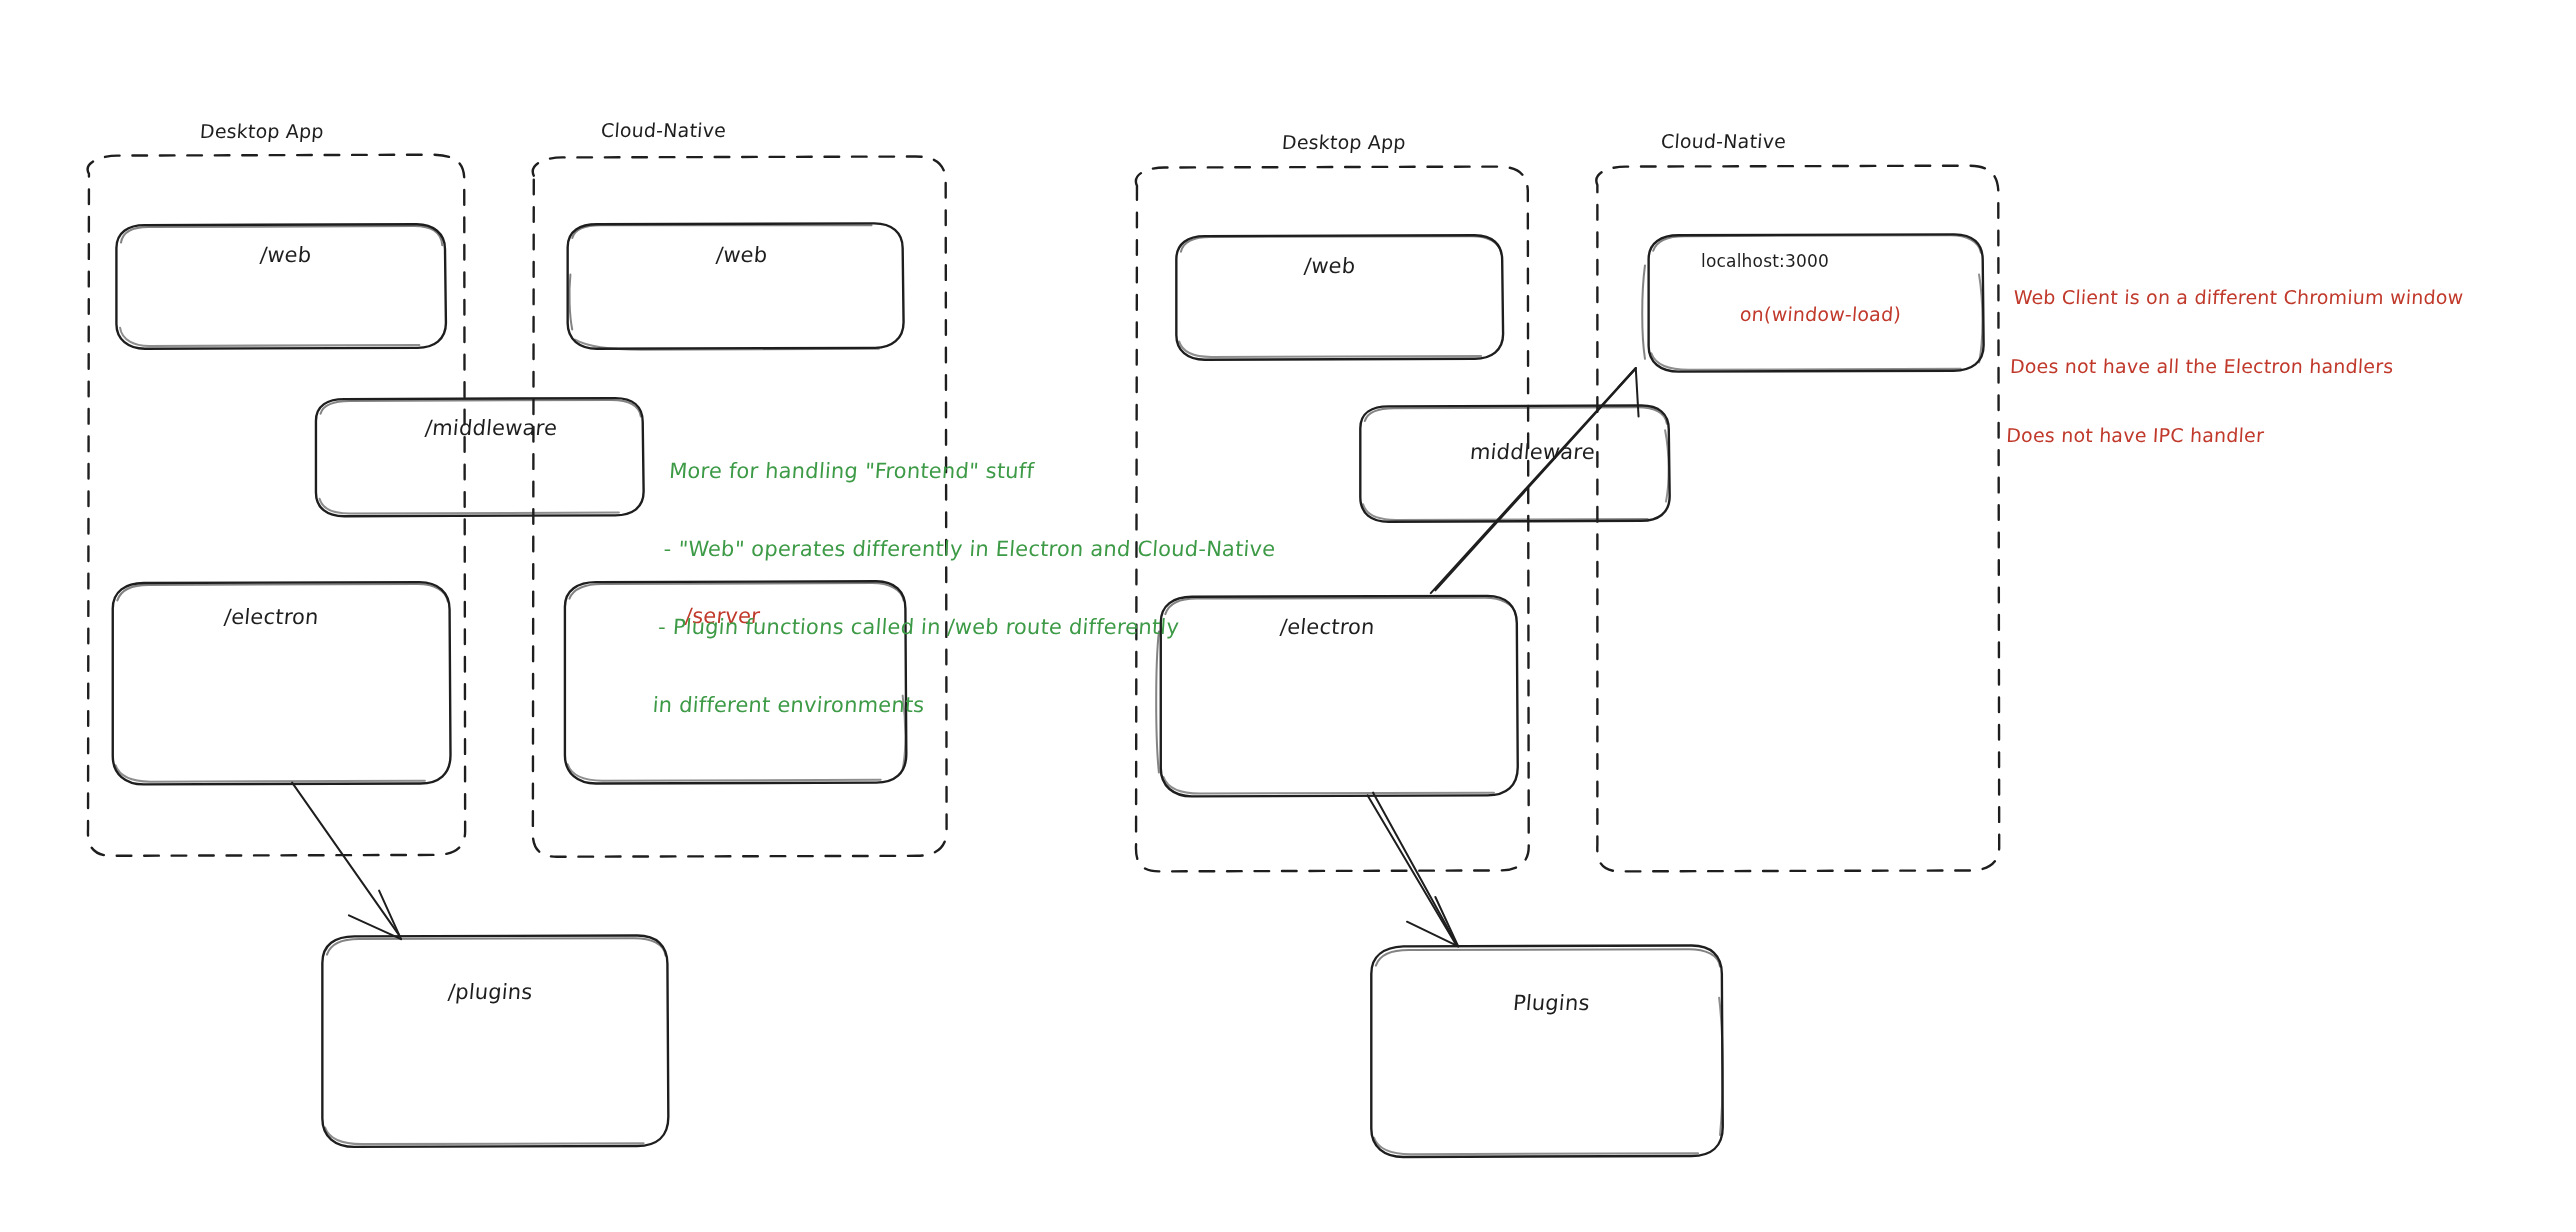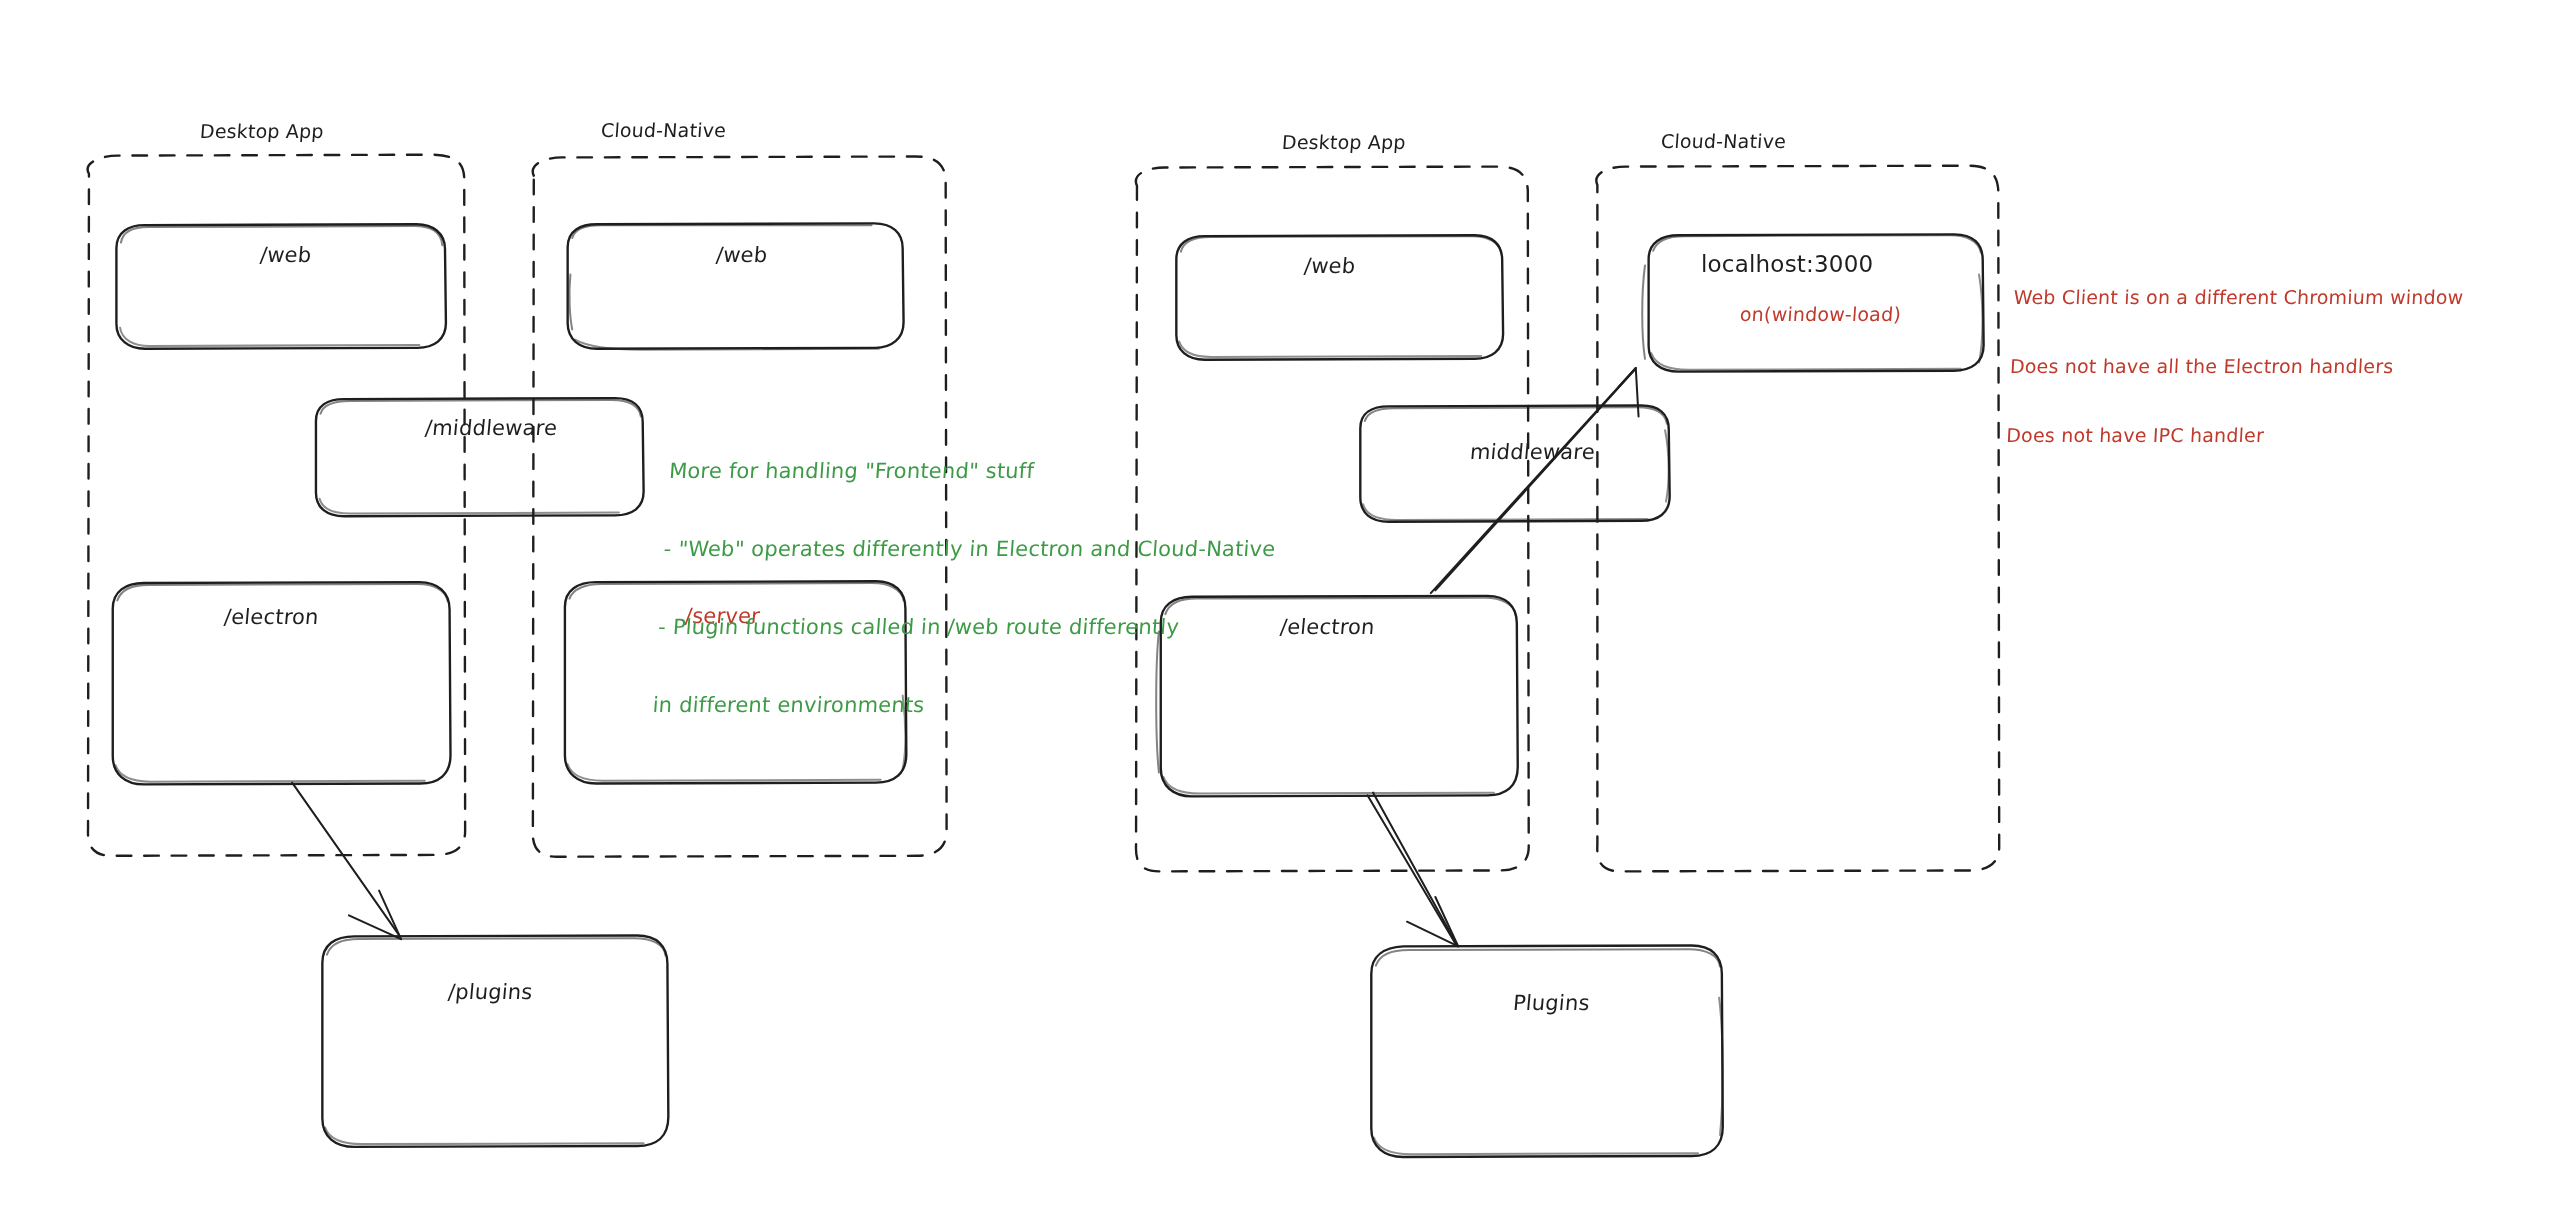--- a/index.html
+++ b/index.html
@@ -61,21 +61,21 @@
   }
   .group-title {
     font-size: 19px;
     transform: skewX(-4deg);
   }
   .box-label {
     font-size: 21px;
     transform: skewX(-5deg);
   }
   .box-label-upright {
-    font-size: 23px;
+    font-size: 17px;
     transform: skewX(0deg);
   }
   .note-green {
     color: #3d9a46;
     font-size: 21px;
     line-height: 26px;
     transform: skewX(-4deg);
   }
   .note-red {
     color: #c0392b;

